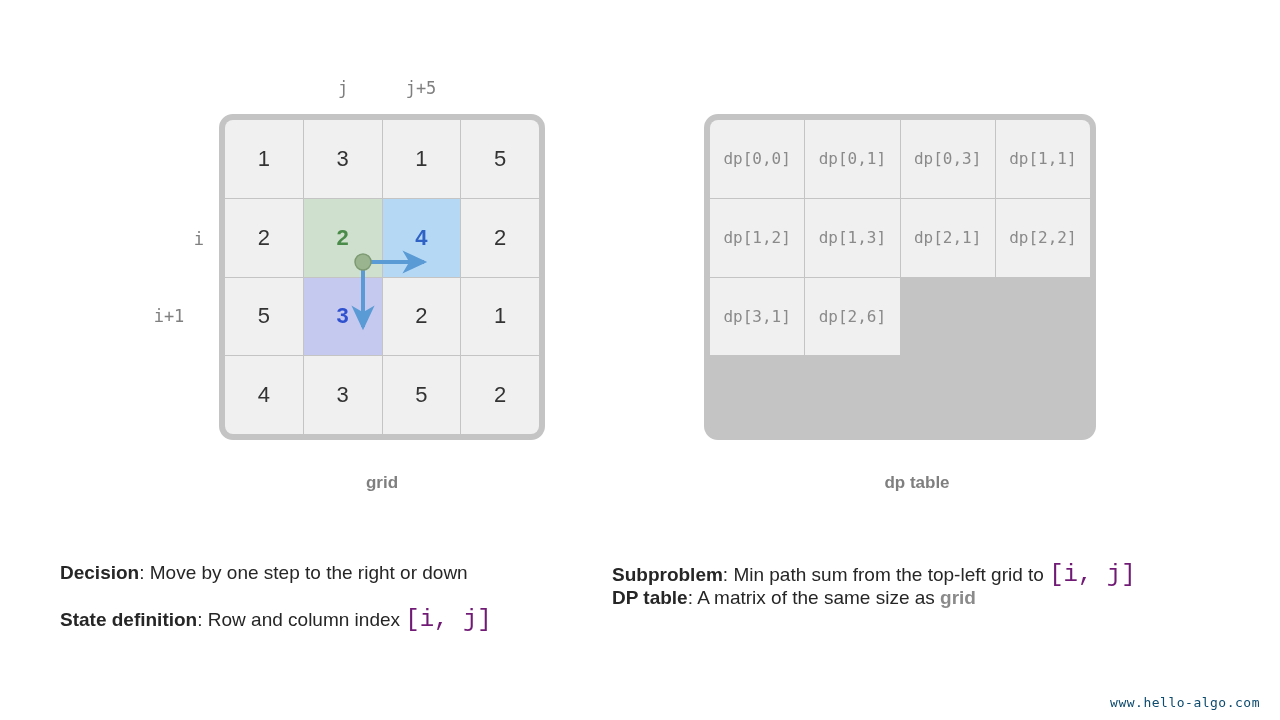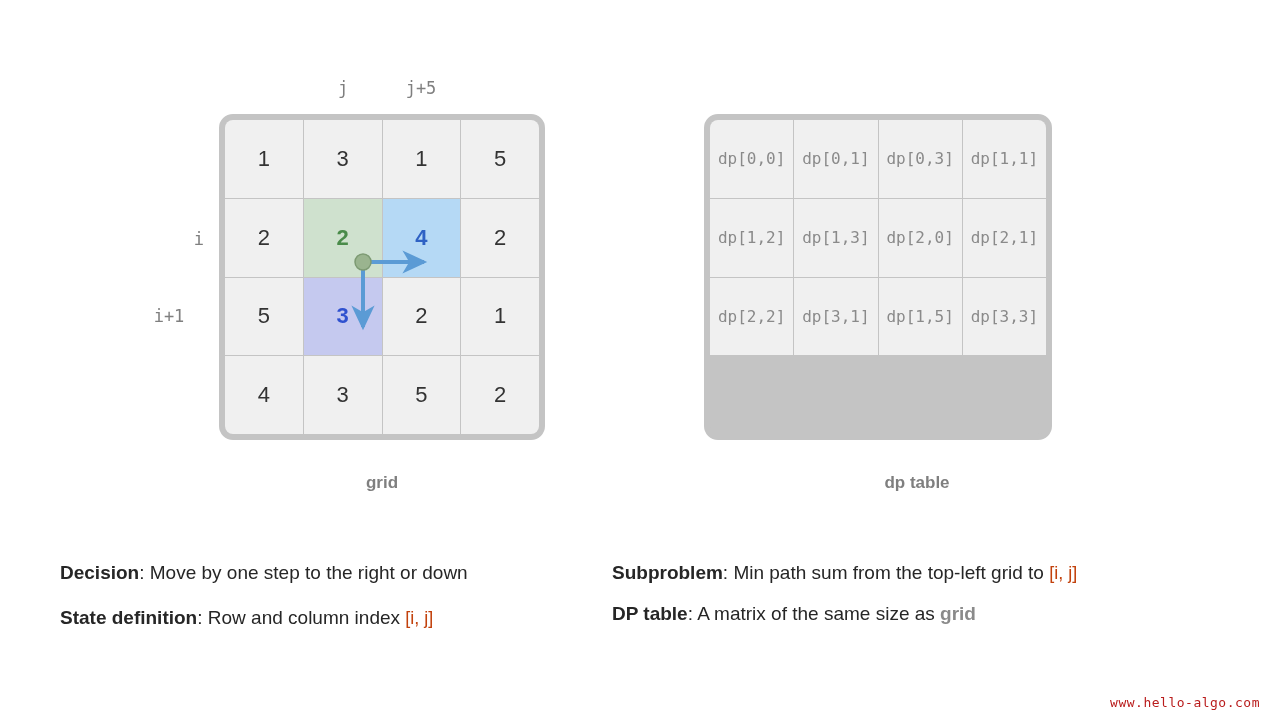--- a/index.html
+++ b/index.html
@@ -42,21 +42,21 @@
     left: 219px;
     top: 114px;
     width: 326px;
     height: 326px;
     grid-template-columns: repeat(4, 1fr);
     grid-template-rows: repeat(4, 1fr);
   }
   .matrix.dp-matrix {
     left: 704px;
     top: 114px;
-    width: 348px;
+    width: 392px;
     height: 326px;
     grid-template-columns: repeat(4, 1fr);
     grid-template-rows: repeat(4, 1fr);
   }
 
   .cell {
     background: #f0f0f0;
     display: flex;
     align-items: center;
     justify-content: center;
@@ -104,36 +104,36 @@
   
   .notes {
     position: absolute;
     font-size: 19px;
     color: #262626;
     white-space: nowrap;
     line-height: 1;
   }
   .notes .b { font-weight: bold; }
   .notes .code {
-    font-family: Liberation Sans, sans-serif;
-    color: #c2410c;
-    font-size: 18px;
+    font-family: Liberation Mono, monospace;
+    color: #701a75;
+    font-size: 24px;
   }
   .notes .mut {
     color: #8a8a8a;
     font-weight: bold;
   }
 
   .watermark {
     position: absolute;
     right: 20px;
     bottom: 10px;
     font-family: "DejaVu Sans Mono", monospace;
     font-size: 13px;
-    color: #b91c1c;
+    color: #0c4a6e;
     letter-spacing: 0.5px;
   }
 </style>
 </head>
 <body>
 
 <div class="abs axis-label" style="left:323px;top:78px;width:40px;">j</div>
 <div class="abs axis-label" style="left:396px;top:78px;width:50px;">j+5</div>
 <div class="abs axis-label" style="left:144px;top:229px;width:60px;text-align:right;">i</div>
 <div class="abs axis-label" style="left:134px;top:306px;width:70px;text-align:center;">i+1</div>
@@ -207,40 +207,38 @@
 
 <div class="matrix dp-matrix">
   <div class="dp-cell">dp[0,0]</div>
   <div class="dp-cell">dp[0,1]</div>
   <div class="dp-cell">dp[0,3]</div>
 
   <div class="dp-cell">dp[1,1]</div>
   <div class="dp-cell">dp[1,2]</div>
   <div class="dp-cell">dp[1,3]</div>
 
-  <div class="dp-cell">dp[2,0]</div>
   <div class="dp-cell">dp[2,1]</div>
   <div class="dp-cell">dp[2,2]</div>
 
   <div class="dp-cell">dp[3,1]</div>
-  <div class="dp-cell">dp[1,5]</div>
-  <div class="dp-cell">dp[3,3]</div>
+  <div class="dp-cell">dp[2,6]</div>
 </div>
 
 <div class="caption" style="left:817px;top:473px;width:200px;">dp table</div>
 
 <div class="notes" style="left:60px;top:563px;">
   <span class="b">Decision</span><span>: </span><span>Move by one step to the right or down</span>
 </div>
 
 <div class="notes" style="left:60px;top:608px;">
   <span class="b">State definition</span><span>: </span><span>Row and column index </span><span class="code">[i, j]</span>
 </div>
 
 <div class="notes" style="left:612px;top:563px;">
   <span class="b">Subproblem</span><span>: </span><span>Min path sum from the top-left grid to </span><span class="code">[i, j]</span>
 </div>
 
-<div class="notes" style="left:612px;top:604px;text-align:right;">
+<div class="notes" style="left:612px;top:588px;text-align:right;">
   <span class="b">DP table</span><span>: </span><span>A matrix of the same size as </span><span class="mut">grid</span>
 </div>
 
 <div class="watermark">www.hello-algo.com</div>
 
 </body></html>

